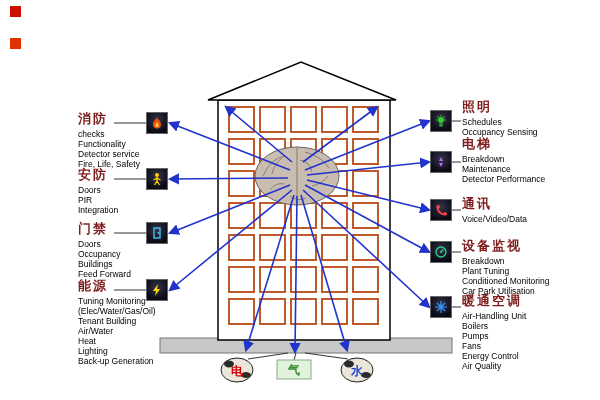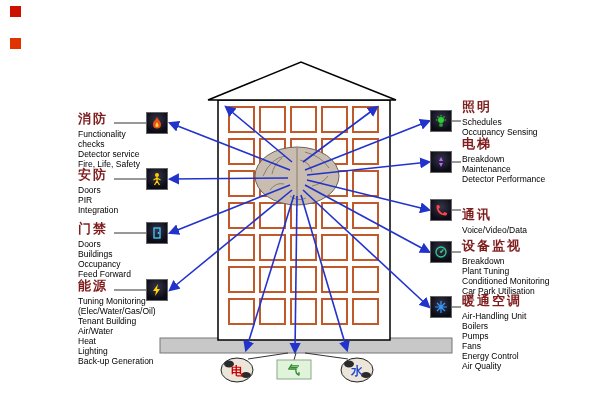--- a/index.html
+++ b/index.html
@@ -203,40 +203,40 @@
   </div>
   <div class="icon" style="left:430px;top:296px">
     <svg width="14" height="14" viewBox="0 0 14 14">
         <path d="M7 1v12M1 7h12M3 3l8 8M11 3l-8 8" stroke="#3399ff" stroke-width="1.2"></path>
       </svg>
   </div>
 
   <div class="panel" style="left:78px;top:112px;width:110px">
     <div class="cn">消防</div>
     <div>
+        <div class="en-line">checks</div>
         <div class="en-line">Functionality</div>
-        <div class="en-line">checks</div>
         <div class="en-line">Detector service</div>
         <div class="en-line">Fire, Life, Safety</div>
       </div>
   </div>
   <div class="panel" style="left:78px;top:168px;width:110px">
     <div class="cn">安防</div>
     <div>
         <div class="en-line">Doors</div>
         <div class="en-line">PIR</div>
         <div class="en-line">Integration</div>
       </div>
   </div>
   <div class="panel" style="left:78px;top:222px;width:110px">
     <div class="cn">门禁</div>
     <div>
         <div class="en-line">Doors</div>
+        <div class="en-line">Occupancy</div>
         <div class="en-line">Buildings</div>
-        <div class="en-line">Occupancy</div>
         <div class="en-line">Feed Forward</div>
       </div>
   </div>
   <div class="panel" style="left:78px;top:279px;width:112px">
     <div class="cn">能源</div>
     <div>
         <div class="en-line">Tuning Monitoring</div>
         <div class="en-line">(Elec/Water/Gas/Oil)</div>
         <div class="en-line">Tenant Building</div>
         <div class="en-line">Air/Water</div>
@@ -254,21 +254,21 @@
       </div>
   </div>
   <div class="panel" style="left:462px;top:137px;width:130px">
     <div class="cn">电梯</div>
     <div>
         <div class="en-line">Breakdown</div>
         <div class="en-line">Maintenance</div>
         <div class="en-line">Detector Performance</div>
       </div>
   </div>
-  <div class="panel" style="left:462px;top:208px;width:130px">
+  <div class="panel" style="left:462px;top:197px;width:130px">
     <div class="cn">通讯</div>
     <div>
         <div class="en-line">Voice/Video/Data</div>
       </div>
   </div>
   <div class="panel" style="left:462px;top:239px;width:132px">
     <div class="cn">设备监视</div>
     <div>
         <div class="en-line">Breakdown</div>
         <div class="en-line">Plant Tuning</div>

